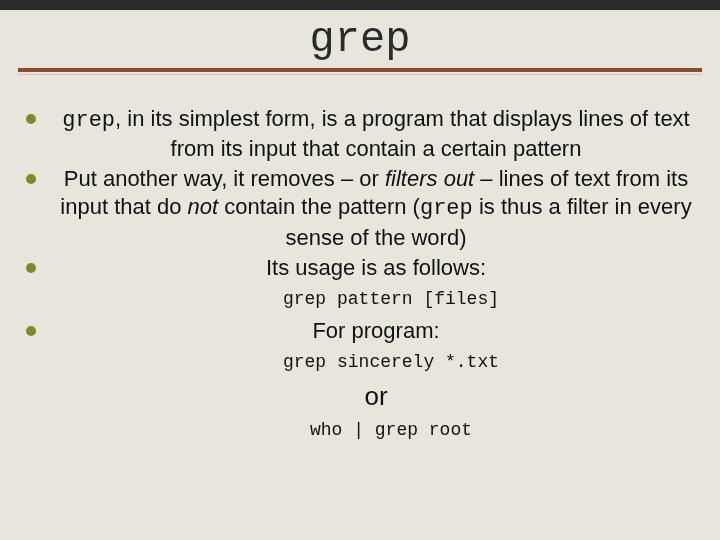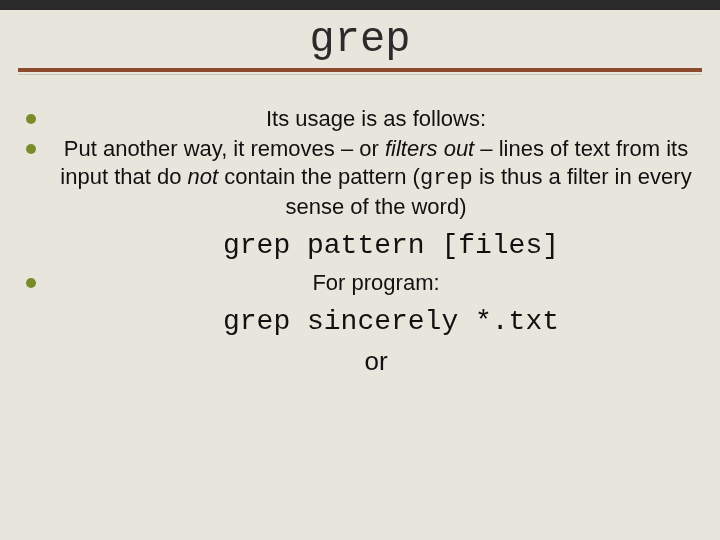--- a/index.html
+++ b/index.html
@@ -59,21 +59,21 @@
     flex: 1;
   }
   .mono {
     font-family: "Courier New", Courier, monospace;
   }
   .italic {
     font-style: italic;
   }
   .code-line {
     font-family: "Courier New", Courier, monospace;
-    font-size: 28px;
+    font-size: 18px;
     margin-left: 62px;
     margin-top: 6px;
     margin-bottom: 6px;
   }
   .or-line {
     font-size: 26px;
     margin-left: 32px;
     margin-top: 4px;
     margin-bottom: 4px;
   }
@@ -85,38 +85,45 @@
 
 <div class="title-area">
   <div class="title">grep</div>
 </div>
 
 <div class="accent-line"></div>
 <div class="thin-line"></div>
 
 <div class="content">
 
-
   <div class="bullet-row">
     <div class="bullet"></div>
-    <div class="bullet-text">Its usage is as follows:</div>
+    <div class="bullet-text">
+      <span class="mono">grep</span><span>, in its simplest form, is a program that displays lines of text from its input that contain a certain pattern</span>
+    </div>
   </div>
 
   <div class="bullet-row">
     <div class="bullet"></div>
     <div class="bullet-text">
       <span>Put another way, it removes – or </span><span class="italic">filters out</span><span> – lines of text from its input that do </span><span class="italic">not</span><span> contain the pattern (</span><span class="mono">grep</span><span> is thus a filter in every sense of the word)</span>
     </div>
+  </div>
+
+  <div class="bullet-row">
+    <div class="bullet"></div>
+    <div class="bullet-text">Its usage is as follows:</div>
   </div>
 
   <div class="code-line">grep pattern [files]</div>
 
   <div class="bullet-row">
     <div class="bullet"></div>
     <div class="bullet-text">For program:</div>
   </div>
 
   <div class="code-line">grep sincerely *.txt</div>
 
   <div class="or-line">or</div>
 
+  <div class="code-line">who | grep root</div>
 
 </div>
 
 </body></html>

